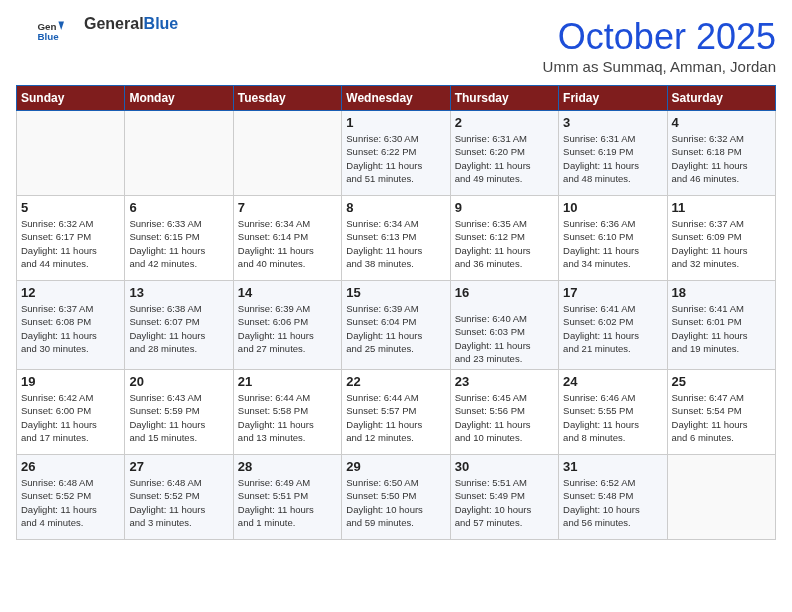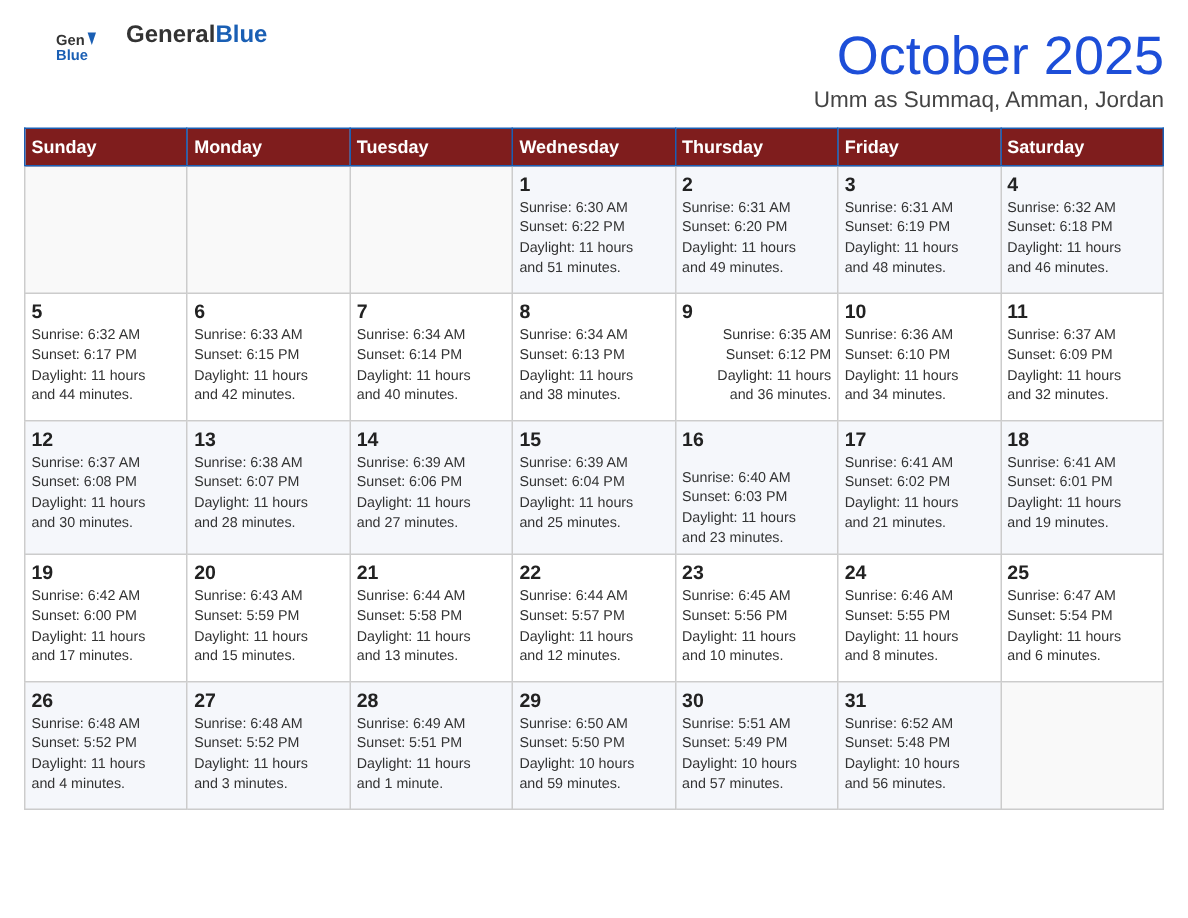--- a/index.html
+++ b/index.html
@@ -175,21 +175,21 @@
         </td>
         <td>
           <span class="day-num">8</span>
           <div class="day-info" style="white-space: pre-line;">Sunrise: 6:34 AM
 Sunset: 6:13 PM
 Daylight: 11 hours
 and 38 minutes.</div>
         </td>
         <td>
           <span class="day-num">9</span>
-          <div class="day-info" style="white-space: pre-line; text-align: right;">Sunrise: 6:35 AM
+          <div class="day-info" style="white-space: pre-line;">Sunrise: 6:35 AM
 Sunset: 6:12 PM
 Daylight: 11 hours
 and 36 minutes.</div>
         </td>
         <td>
           <span class="day-num">10</span>
           <div class="day-info" style="white-space: pre-line;">Sunrise: 6:36 AM
 Sunset: 6:10 PM
 Daylight: 11 hours
 and 34 minutes.</div>

